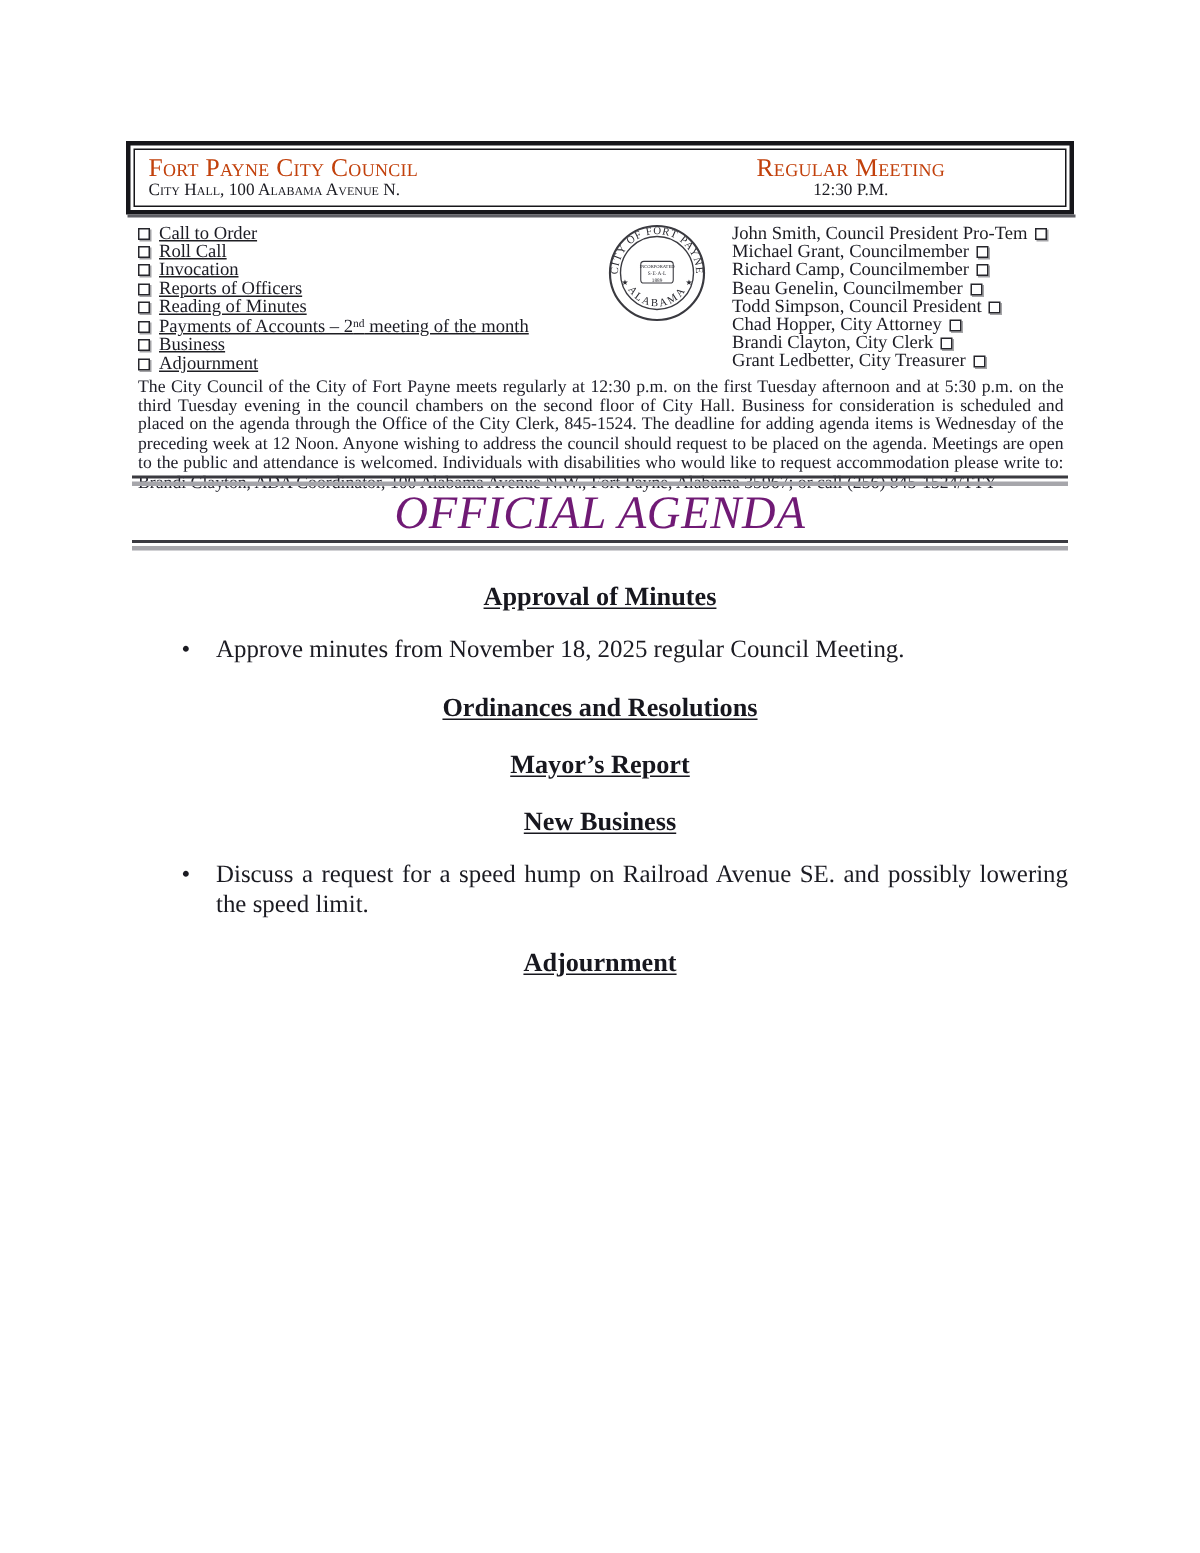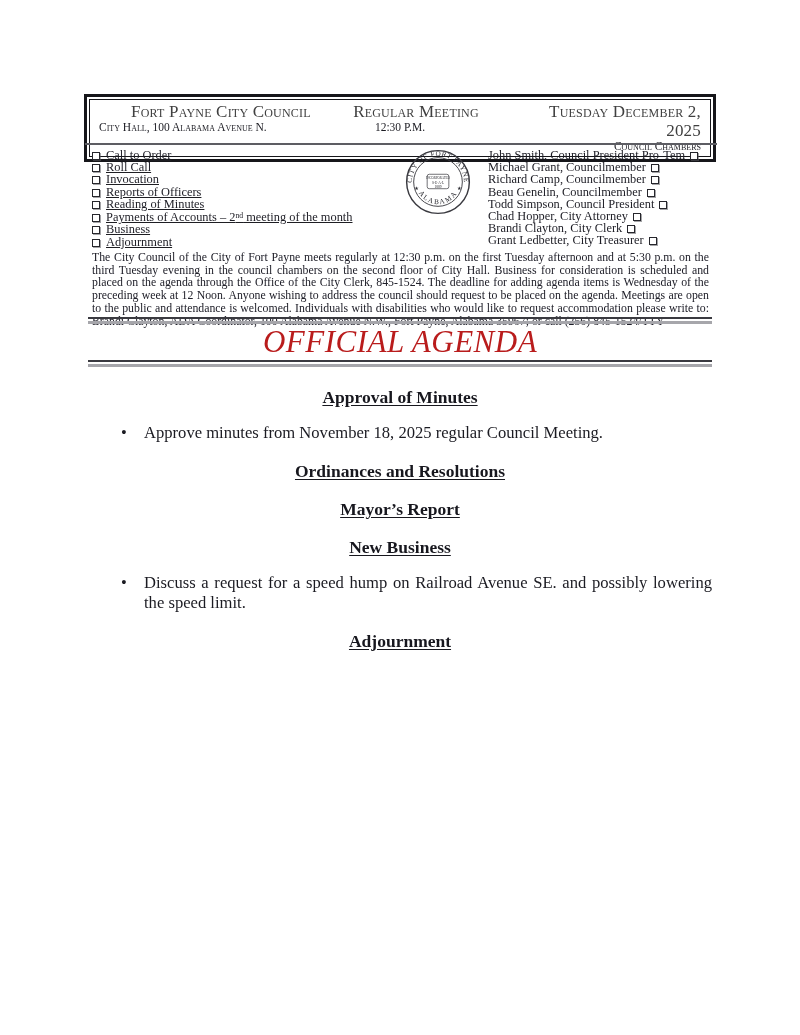--- a/index.html
+++ b/index.html
@@ -9,21 +9,21 @@
   }
   
   .header-box{position:absolute;left:84px;top:94px;width:632px;box-sizing:border-box;
     border:3px solid #16161a;padding:2px;background:#fff;}
   .header-inner{border:1px solid #16161a;display:flex;align-items:flex-start;
     padding:2px 9px 3px 9px;}
   .hcol{display:flex;flex-direction:column;}
   .hcol.left{flex:1.25;text-align:left;}
   .hcol.center{flex:1;text-align:center;}
   .hcol.right{flex:1.25;text-align:right;}
-  .hdr-title{font-variant:small-caps;font-size:17px;line-height:19px;letter-spacing:.2px;color:#404040;margin-left:32px;}
+  .hdr-title{font-variant:small-caps;font-size:17px;line-height:19px;letter-spacing:.2px;color:#c2410c;}
   .hdr-sub{font-variant:small-caps;font-size:11.5px;line-height:13px;color:#1b1b22;}
   .header-shadow{position:absolute;left:85px;top:143px;width:632px;height:2px;background:#5d5d63;}
   
   .roster{position:absolute;left:92px;top:149px;width:616px;display:flex;}
   .col-checklist{width:296px;text-decoration:underline;}
   .col-seal{width:100px;display:flex;justify-content:center;align-items:flex-start;}
   .col-officials{flex:1;}
   .ck-row,.of-row{font-size:12.4px;line-height:12.2px;white-space:nowrap;color:#1c1c24;}
   .cb{display:inline-block;width:8px;height:8px;border:1.2px solid #26262c;
     box-shadow:1px 1px 0 rgba(90,90,95,.55);box-sizing:border-box;background:#fff;
@@ -34,21 +34,21 @@
   
   .seal{width:66px;height:66px;}
   
   .info-par{position:absolute;left:92px;top:251px;width:617px;font-size:11.8px;
     line-height:12.7px;text-align:justify;color:#20202a;}
   
   .doc{position:absolute;left:88px;top:317px;width:624px;}
   .rule-dark{height:2px;background:#3a3a40;}
   .rule-gray{height:3px;background:#a6a6ab;margin-top:2px;}
   .agenda-title{text-align:center;font-style:italic;font-size:31px;line-height:33px;
-    margin:1px 0 2px 0;color:#b91c1c;letter-spacing:.5px;}
+    margin:1px 0 2px 0;color:#701a75;letter-spacing:.5px;}
   .section-h{font-size:17.5px;font-weight:700;text-align:center;margin:17px 0 0 0;
     color:#17171e;}
   .section-h span{text-decoration:underline;text-underline-offset:2px;}
   .blist{list-style:none;margin:15px 0 0 0;padding:0;}
   .blist li{position:relative;padding-left:56px;font-size:16.6px;line-height:20.5px;
     text-align:justify;color:#1b1b22;}
   .blist li::before{content:"\2022";position:absolute;left:33px;top:0;font-size:16.6px;}
 </style>
 </head>
 <body>
@@ -57,24 +57,20 @@
 
   <div class="header-box">
     <div class="header-inner">
       <div class="hcol left">
         <div class="hdr-title">Fort Payne City Council</div>
         <div class="hdr-sub">City Hall, 100 Alabama Avenue N.</div>
       </div>
       <div class="hcol center">
         <div class="hdr-title">Regular Meeting</div>
         <div class="hdr-sub">12:30 P.M.</div>
-      </div>
-      <div class="hcol right">
-        <div class="hdr-title">Tuesday December 2, 2025</div>
-        <div class="hdr-sub">Council Chambers</div>
       </div>
     </div>
   </div>
   <div class="header-shadow"></div>
 
   <div class="roster">
     <div class="col-checklist">
       <div class="ck-row"><span class="cb"></span><span>Call to Order</span></div>
       <div class="ck-row"><span class="cb"></span><span>Roll Call</span></div>
       <div class="ck-row"><span class="cb"></span><span>Invocation</span></div>

